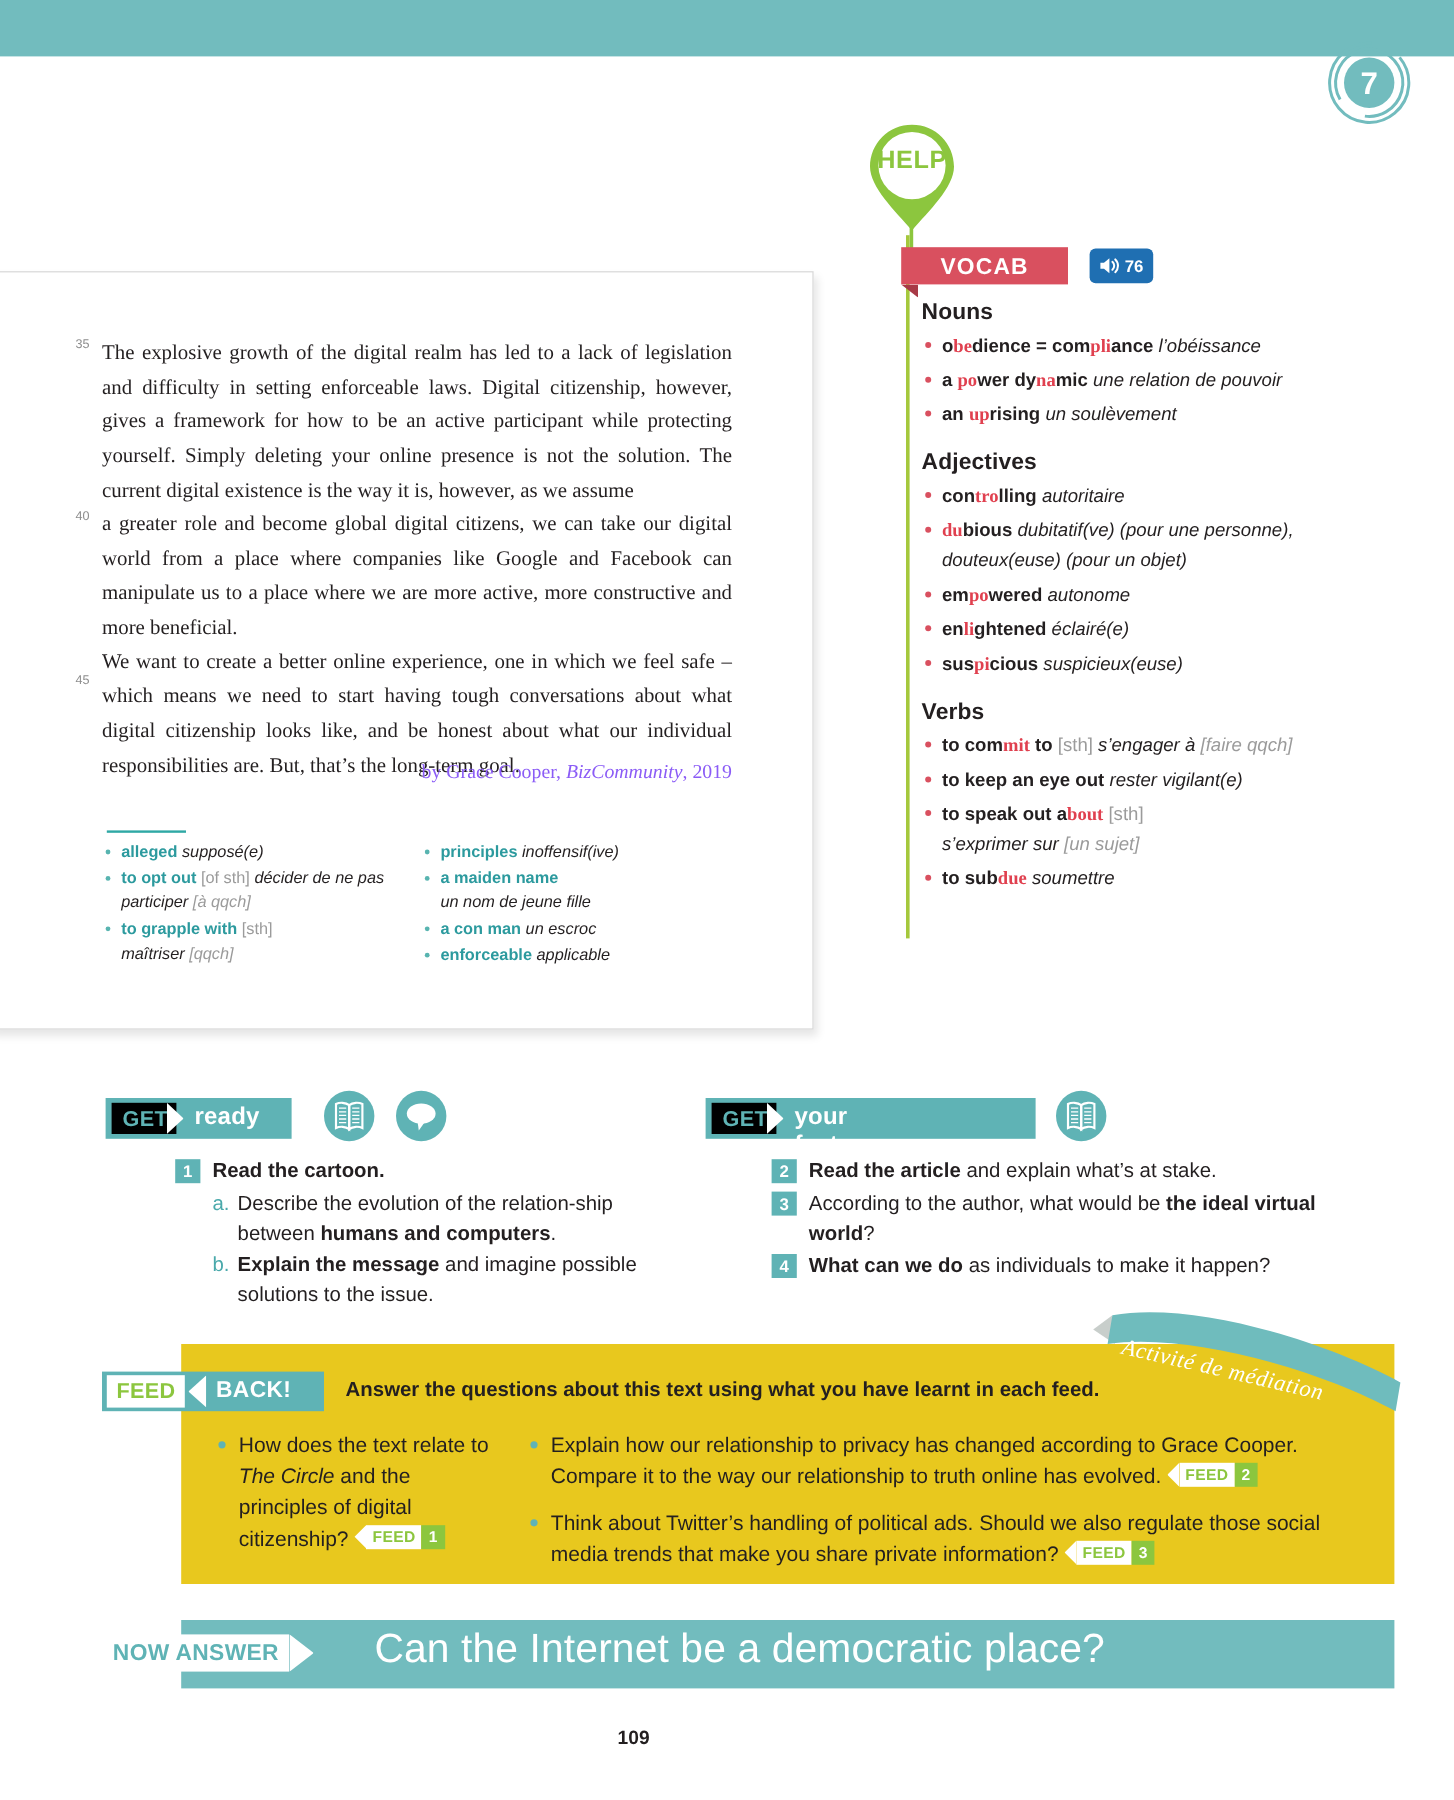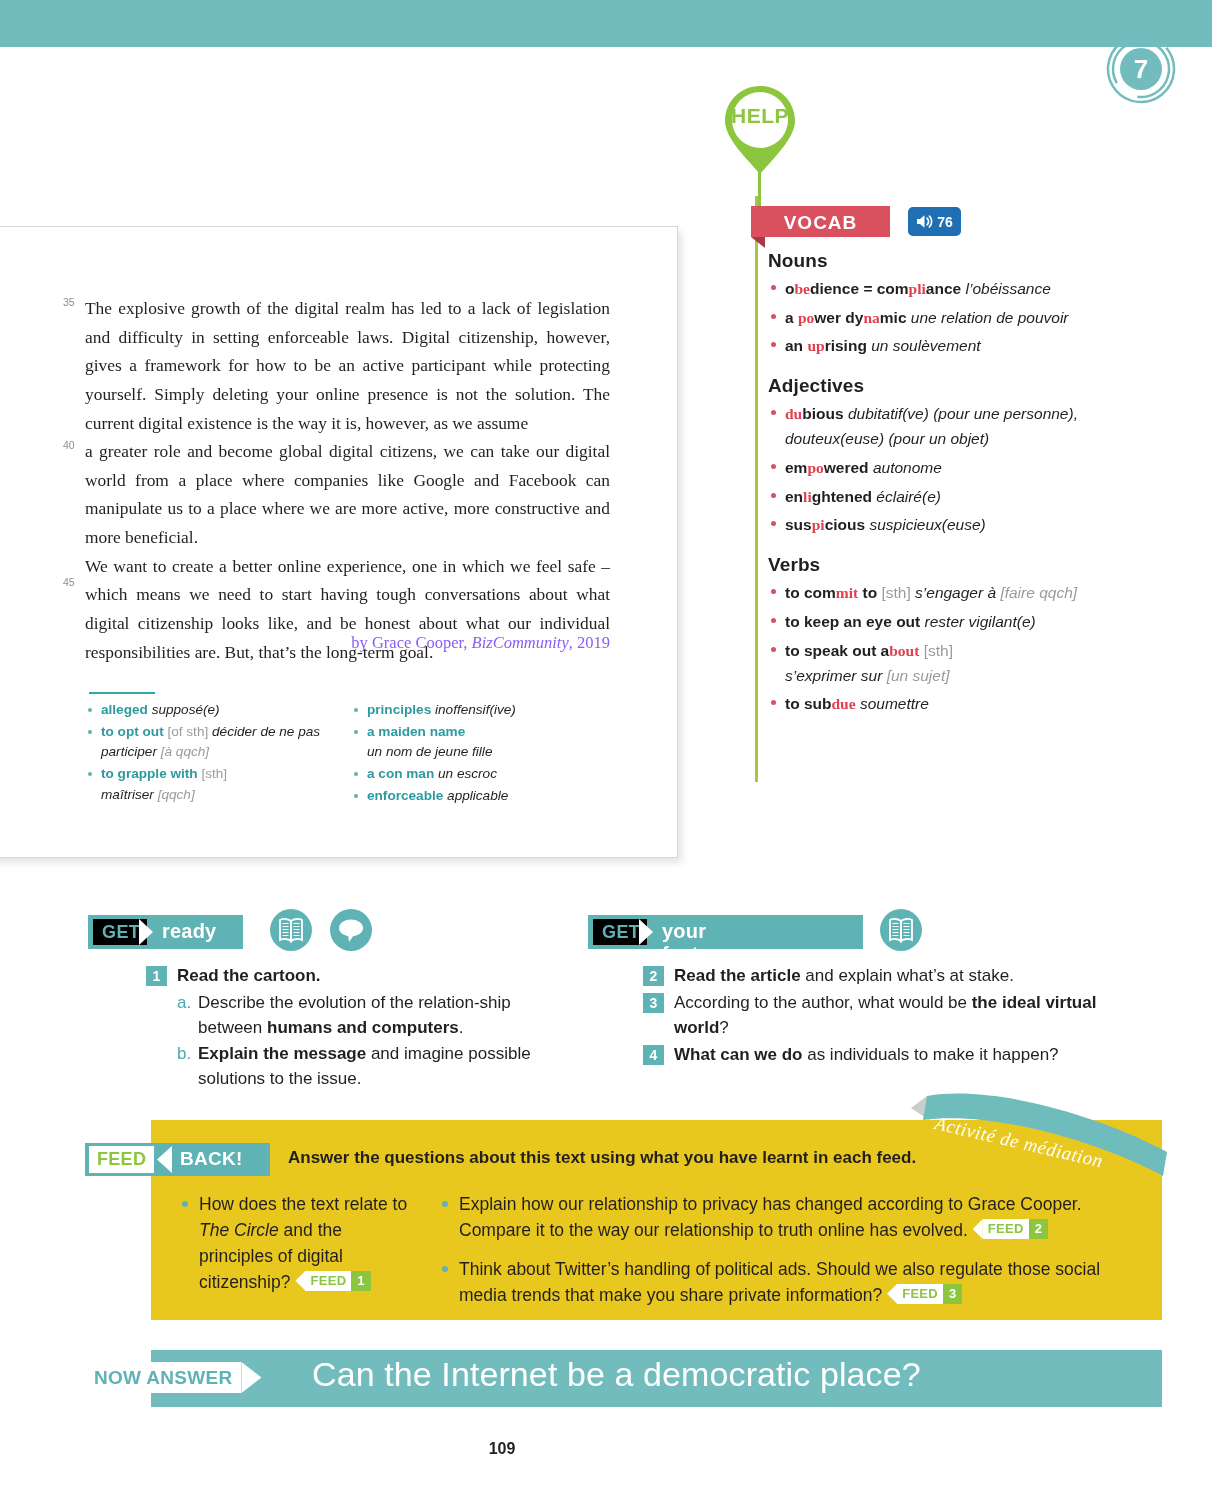--- a/index.html
+++ b/index.html
@@ -7,21 +7,21 @@
     width:1212px;height:1500px;position:relative;overflow:hidden;
     background:#ffffff;
     font-family:"Liberation Sans", sans-serif;
   }
   
   .topbar{position:absolute;left:0;top:0;width:1212px;height:47px;background:#72bcbe;}
   .chapter-badge{position:absolute;left:1106px;top:34px;width:70px;height:70px;}
   .chapter-badge svg{display:block;}
 
   
-  .help-pin{position:absolute;left:723px;top:84px;width:74px;height:92px;}
+  .help-pin{position:absolute;left:723px;top:102px;width:74px;height:92px;}
   .help-text{
     position:absolute;left:0;top:20px;width:74px;text-align:center;
     font-size:21px;font-weight:bold;color:#8cc63e;letter-spacing:.5px;
   }
   .help-stem{position:absolute;left:758px;top:172px;width:3px;height:50px;background:#8cc63e;}
 
   
   .vocab-banner{
     position:absolute;left:751px;top:206px;width:139px;height:31px;background:#d9505f;
   }
@@ -67,21 +67,21 @@
   .gr-i{color:#9b9b9b;font-style:italic;}
 
   
   .article-card{
     position:absolute;left:-10px;top:226px;width:688px;height:632px;
     background:#fff;border:1px solid #d7d7d7;
     box-shadow:4px 5px 7px rgba(0,0,0,.10);
     box-sizing:border-box;
   }
   .article-text{
-    position:absolute;left:85px;top:294px;width:525px;
+    position:absolute;left:85px;top:279px;width:525px;
     font-family:"Liberation Serif", serif;
     font-size:17.4px;line-height:1.645;color:#231f20;text-align:justify;
   }
   .article-text p{margin:0;}
   .article-text p.indent{text-indent:0;}
   .lineno{
     position:absolute;left:-22px;font-family:"Liberation Sans",sans-serif;
     font-size:10.5px;color:#8d8d8d;
   }
   .byline{
@@ -209,21 +209,21 @@
     padding:0 9px;line-height:31px;letter-spacing:.3px;
   }
   .now-tag .pt{width:20px;height:31px;background:#fff;clip-path:polygon(0 0,100% 50%,0 100%);}
   .now-q{
     position:absolute;left:312px;top:1355px;color:#fff;font-size:34px;letter-spacing:.1px;
   }
 
   
   .pageno{
     position:absolute;left:0;top:1440px;width:1004px;text-align:center;
-    font-size:16px;font-weight:bold;color:#231f20;
+    font-size:16px;font-weight:bold;color:#231f20;padding-left:26px;
   }
 </style>
 </head>
 <body>
 
 <div class="topbar"></div>
 
 <div class="chapter-badge">
   <svg width="70" height="70" viewBox="0 0 70 70">
     <circle cx="35" cy="35" r="33" fill="none" stroke="#72bcbe" stroke-width="2.5" stroke-dasharray="180 30" transform="rotate(-40 35 35)"></circle>
@@ -266,20 +266,21 @@
     <ul class="vlist">
       <li><span class="en"><span>o</span><span class="hi">be</span><span>dience = com</span><span class="hi">pli</span><span>ance</span></span> <span class="fr">l’obéissance</span></li>
       <li><span class="en"><span>a </span><span class="hi">po</span><span>wer dy</span><span class="hi">na</span><span>mic</span></span> <span class="fr">une relation de pouvoir</span></li>
       <li><span class="en"><span>an </span><span class="hi">up</span><span>rising</span></span> <span class="fr">un soulèvement</span></li>
     </ul>
   </div>
 
   <div class="vocab-group">
     <div class="vocab-h">Adjectives</div>
     <ul class="vlist">
+      <li><span class="en"><span>con</span><span class="hi">tro</span><span>lling</span></span> <span class="fr">autoritaire</span></li>
       <li><span class="en"><span class="hi">du</span><span>bious</span></span> <span class="fr">dubitatif(ve) (pour une personne), douteux(euse) (pour un objet)</span></li>
       <li><span class="en"><span>em</span><span class="hi">po</span><span>wered</span></span> <span class="fr">autonome</span></li>
       <li><span class="en"><span>en</span><span class="hi">li</span><span>ghtened</span></span> <span class="fr">éclairé(e)</span></li>
       <li><span class="en"><span>sus</span><span class="hi">pi</span><span>cious</span></span> <span class="fr">suspicieux(euse)</span></li>
     </ul>
   </div>
 
   <div class="vocab-group">
     <div class="vocab-h">Verbs</div>
     <ul class="vlist">

